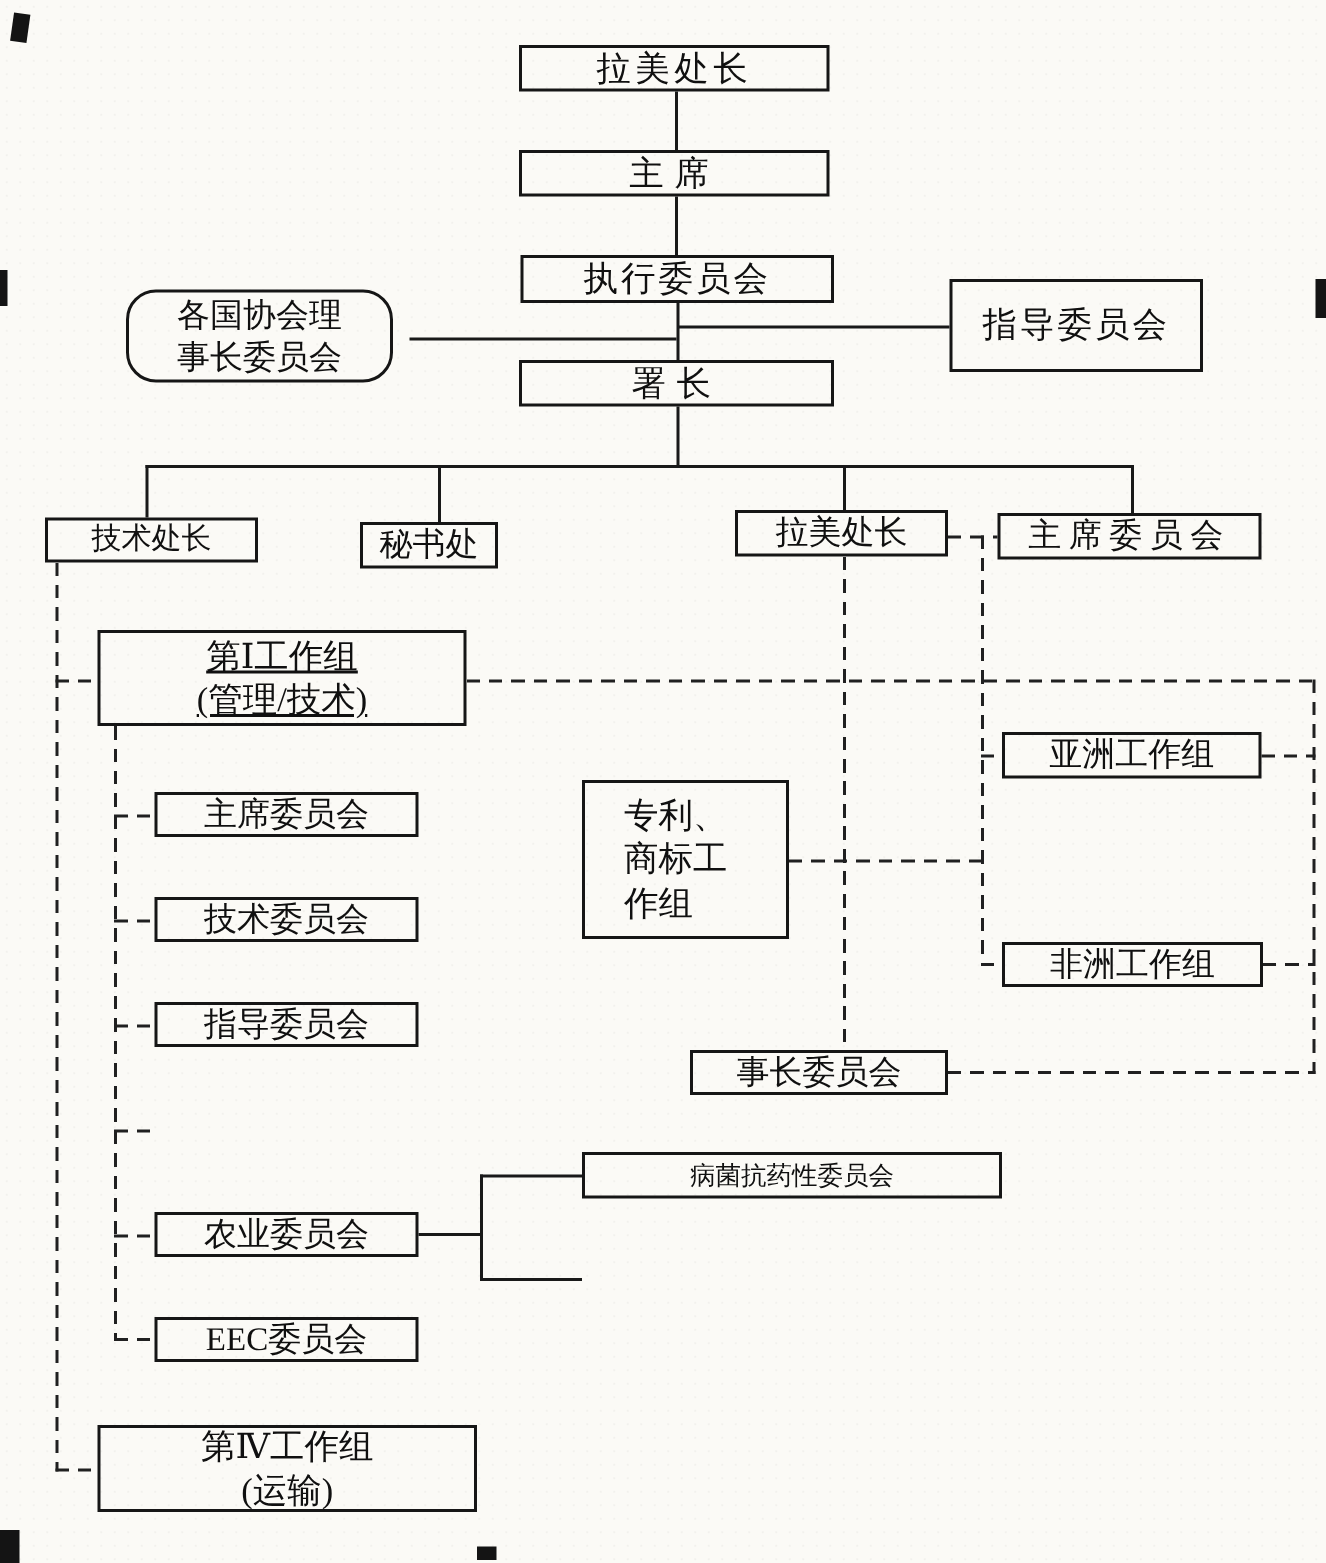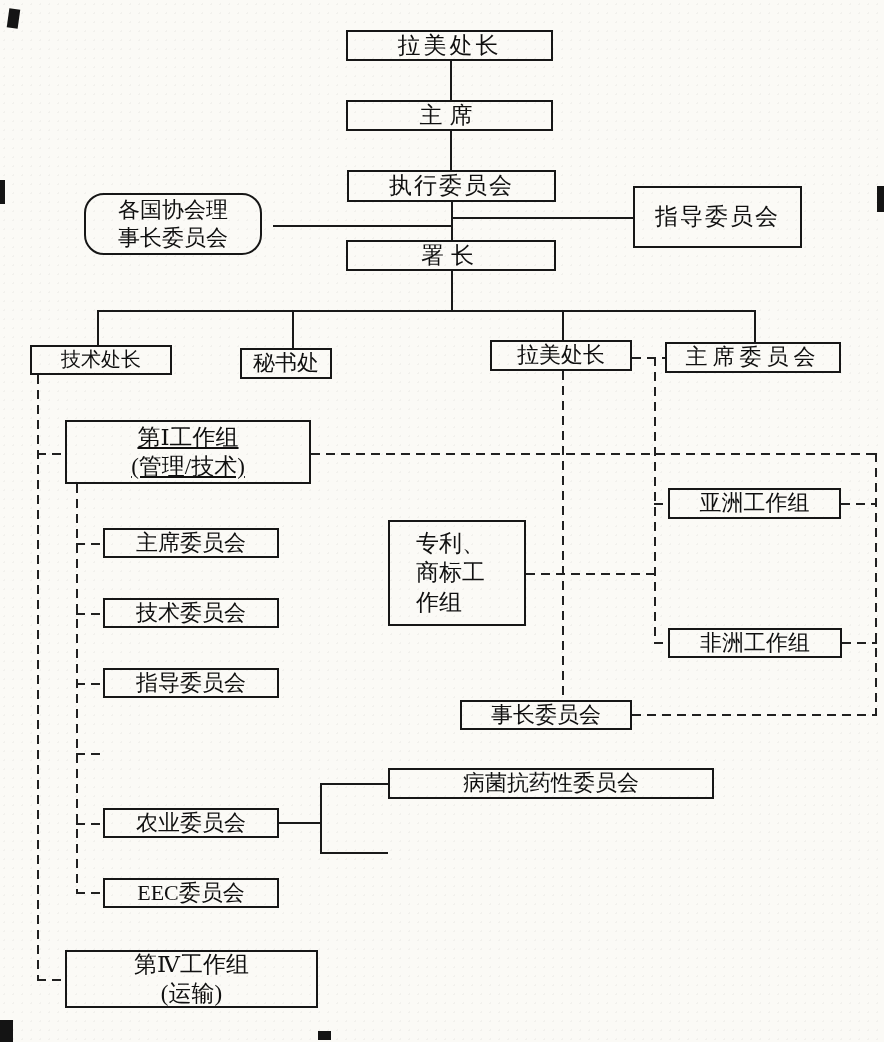--- a/index.html
+++ b/index.html
@@ -39,21 +39,21 @@
   #bx-techcom     {left:103px;top:598px;width:176px;height:30px;font-size:22px;align-items:center;}
   #bx-residue     {left:103px;top:668px;width:176px;height:30px;font-size:22px;}
   #bx-toxicity    {left:103px;top:738px;width:176px;height:30px;font-size:22px;}
   #bx-agri        {left:103px;top:808px;width:176px;height:30px;font-size:22px;}
   #bx-eec         {left:103px;top:878px;width:176px;height:30px;font-size:22px;}
   #bx-wg4         {left:65px; top:950px;width:253px;height:58px;font-size:23px;text-align:center;}
   #bx-patent      {left:388px;top:520px;width:138px;height:106px;font-size:23px;justify-content:flex-start;padding-left:26px;text-align:left;}
   #bx-latamwg     {left:460px;top:700px;width:172px;height:30px;font-size:22px;}
   #bx-asiawg      {left:668px;top:488px;width:173px;height:31px;font-size:22px;}
   #bx-africawg    {left:668px;top:628px;width:174px;height:30px;font-size:22px;}
-  #bx-fung        {left:388px;top:768px;width:326px;height:31px;font-size:22px;}
+  #bx-fung        {left:388px;top:768px;width:280px;height:31px;font-size:17px;}
   #bx-pest        {left:388px;top:838px;width:280px;height:31px;font-size:22px;}
   
   .ls-h{position:absolute;height:2.4px;background:#191919;}
   .ls-v{position:absolute;width:2.4px;background:#191919;}
   .ld-h{position:absolute;height:2.4px;background:repeating-linear-gradient(90deg,#202020 0 9px,transparent 9px 15px);}
   .ld-v{position:absolute;width:2.4px;background:repeating-linear-gradient(180deg,#202020 0 9px,transparent 9px 15px);}
   .art{position:absolute;background:#141414;}
 </style>
 </head>
 <body>

